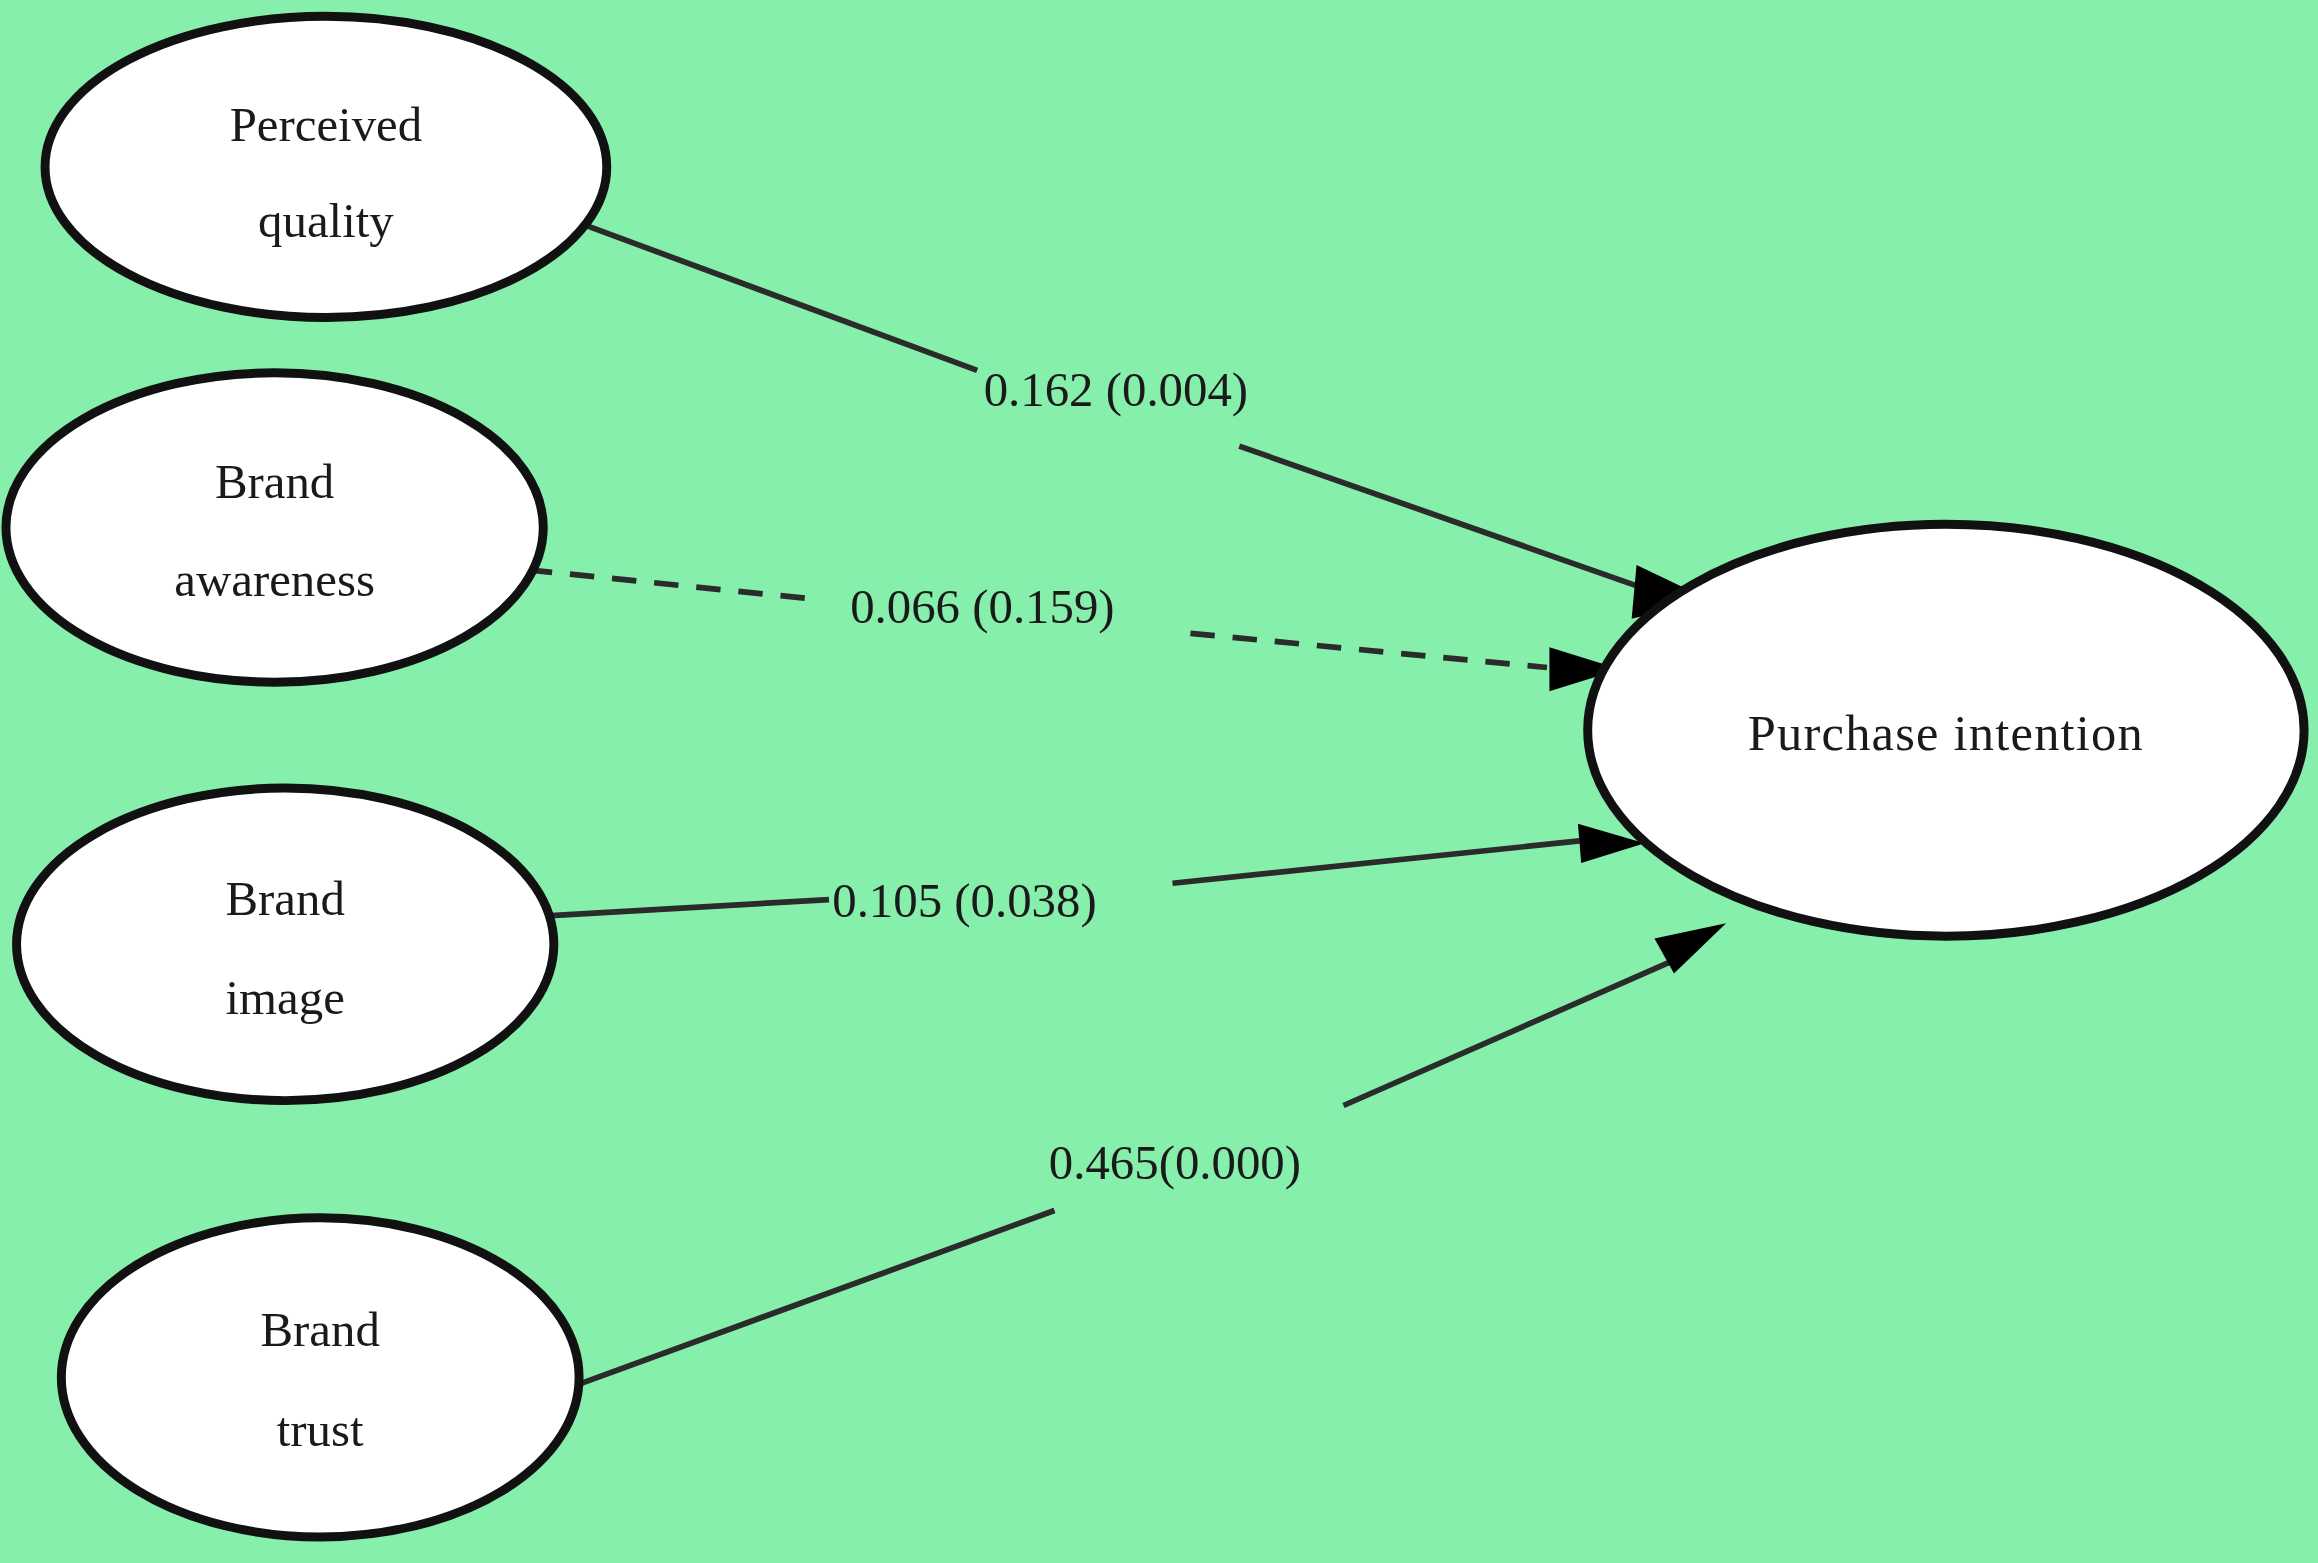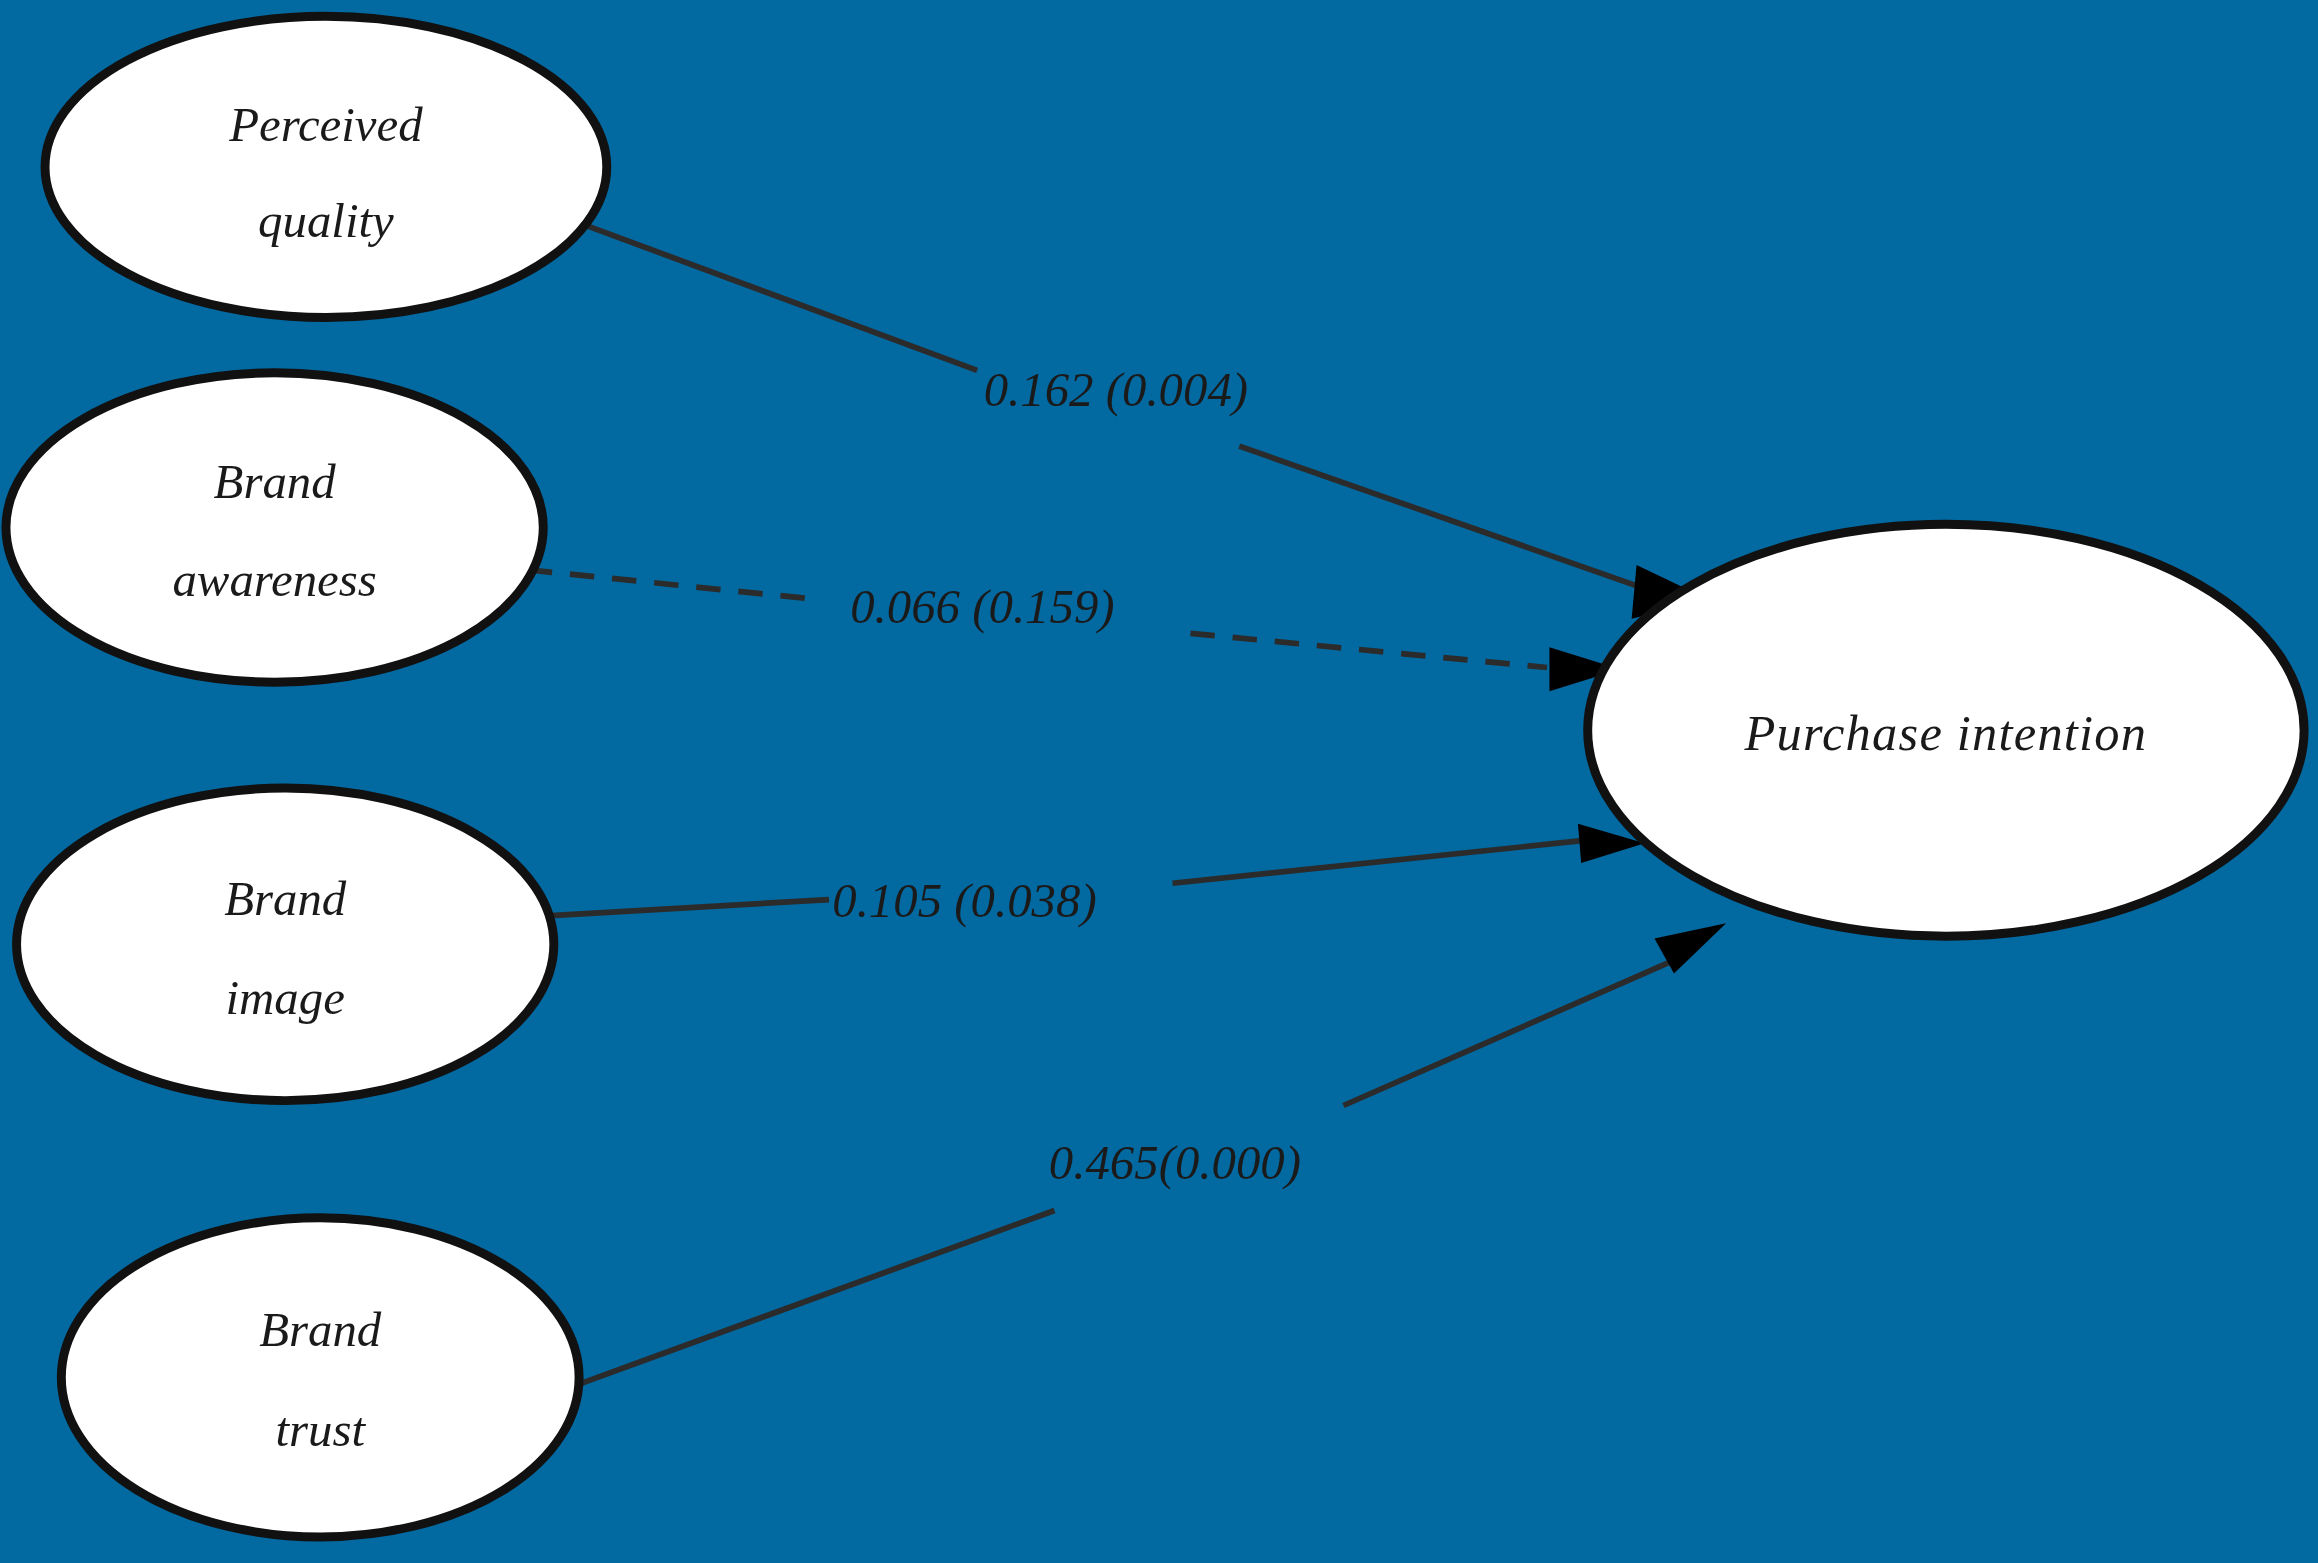--- a/index.html
+++ b/index.html
@@ -5,23 +5,22 @@
 <style>
   html, body {
     margin: 0;
     padding: 0;
     background: #ffffff;
   }
   #canvas-wrap {
     position: relative;
     width: 2319px;
     height: 1563px;
-    background: #0369a1;
+    background: #86efac;
     overflow: hidden;
-    font-style: italic;
   }
   #diagram-svg {
     display: block;
     width: 2319px;
     height: 1563px;
   }
   .node-ellipse {
     fill: #ffffff;
     stroke: #111111;
     stroke-width: 11;

